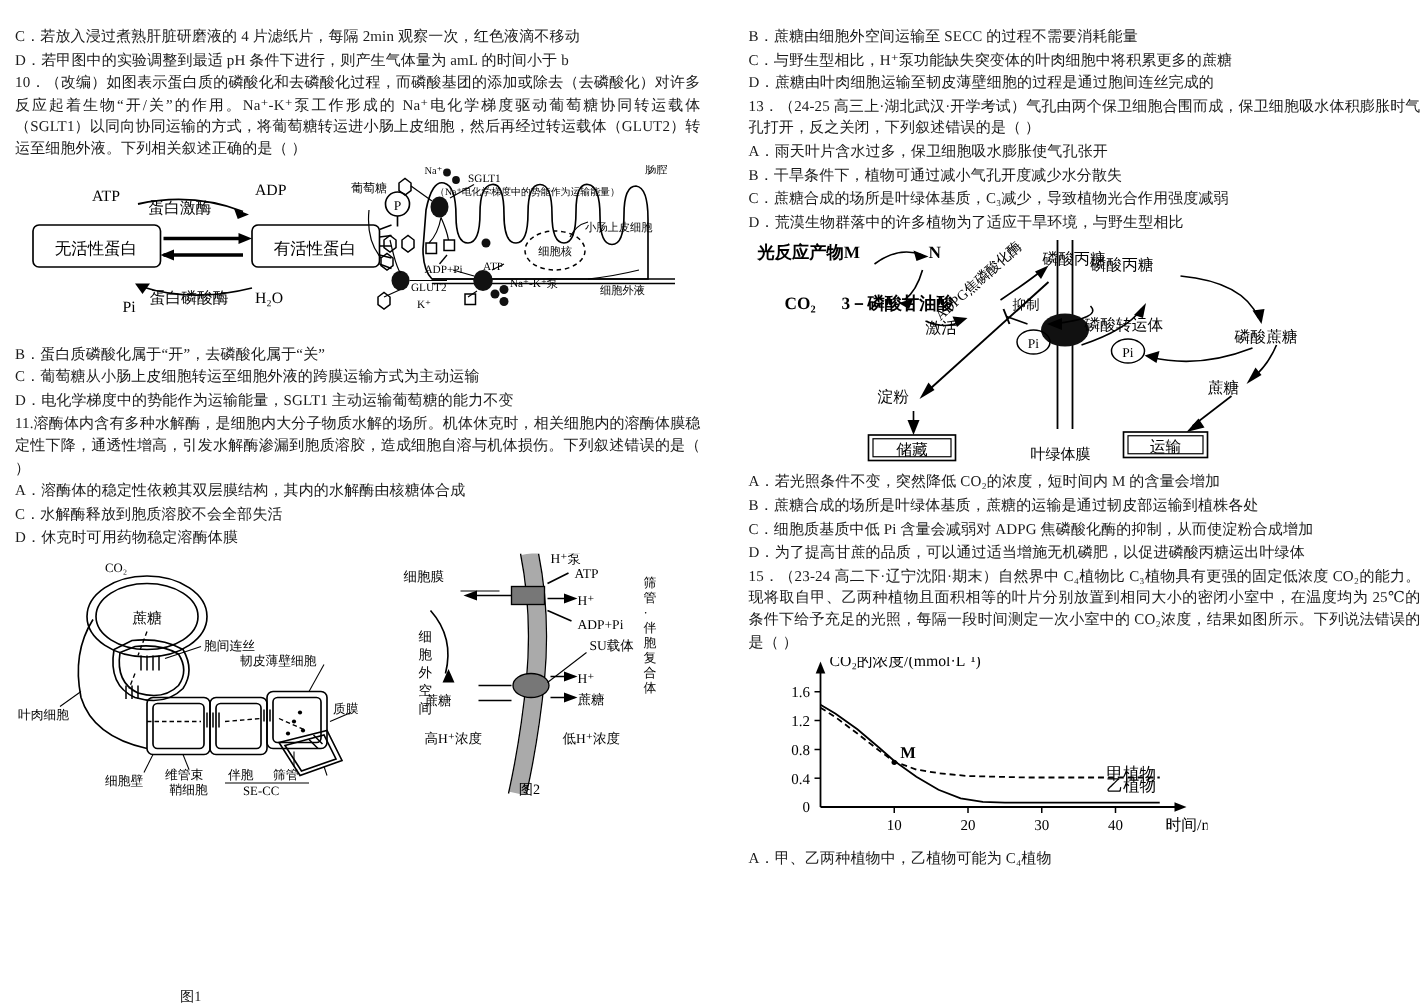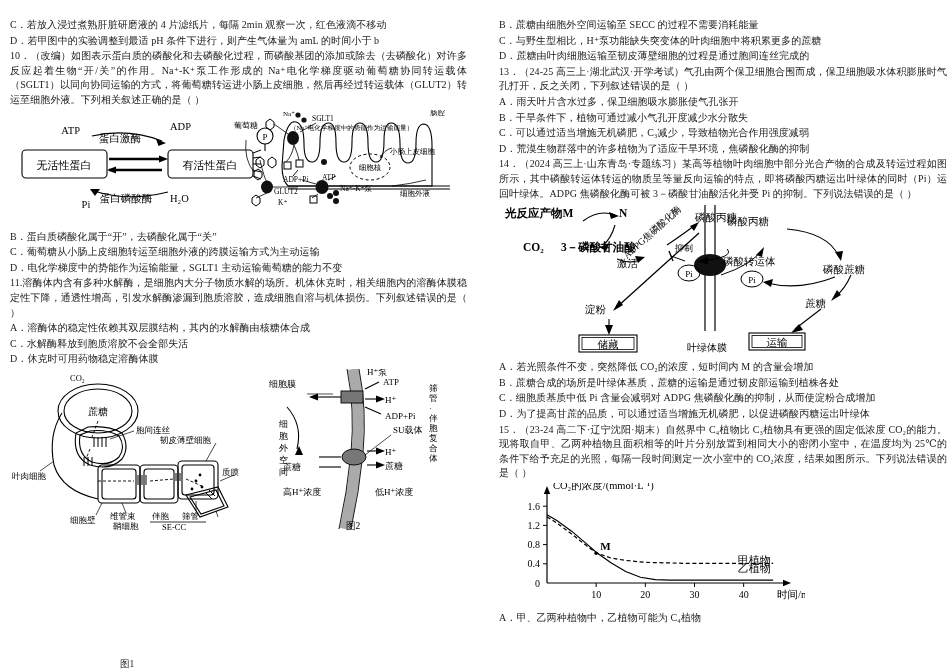--- a/index.html
+++ b/index.html
@@ -336,24 +336,23 @@
 
   <div class="col col-right">
 
     <p class="line opt">B．蔗糖由细胞外空间运输至 SECC 的过程不需要消耗能量</p>
     <p class="line opt">C．与野生型相比，H⁺泵功能缺失突变体的叶肉细胞中将积累更多的蔗糖</p>
     <p class="line opt">D．蔗糖由叶肉细胞运输至韧皮薄壁细胞的过程是通过胞间连丝完成的</p>
 
     <p class="line stem">13．（24-25 高三上·湖北武汉·开学考试）气孔由两个保卫细胞合围而成，保卫细胞吸水体积膨胀时气孔打开，反之关闭，下列叙述错误的是（    ）</p>
     <p class="line opt">A．雨天叶片含水过多，保卫细胞吸水膨胀使气孔张开</p>
     <p class="line opt">B．干旱条件下，植物可通过减小气孔开度减少水分散失</p>
-    <p class="line opt">C．可以通过适当增施无机磷肥，C₃减少，导致植物光合作用强度减弱</p>
-    <p class="line opt">D．荒漠生物群落中的许多植物为了适应干旱环境，焦磷酸化酶的抑制</p>
-
-    <p class="line stem">14．（2024 高三上·山东青岛·专题练习）某高等植物叶肉细胞中部分光合产物的合成及转运过程如图所示，其中磷酸转运体转运的物质呈等量反向运输的特点，即将磷酸丙糖运出叶绿体的同时（Pi）运回叶绿体。ADPG 焦磷酸化酶可被 3－磷酸甘油酸活化并受 Pi 的抑制。下列说法错误的是（    ）</p>
+    <p class="line opt">C．蔗糖合成的场所是叶绿体基质，C₃减少，导致植物光合作用强度减弱</p>
+    <p class="line opt">D．荒漠生物群落中的许多植物为了适应干旱环境，与野生型相比</p>
+
 
     <div class="fig">
       <svg width="448" height="155" viewBox="0 0 448 155">
 
         <g stroke="#000" stroke-width="1.2" fill="none">
           <path d="M206 2 L206 128"></path>
           <path d="M216 2 L216 128"></path>
         </g>
 
         <ellipse cx="211" cy="62" rx="16" ry="11" fill="#111"></ellipse>

